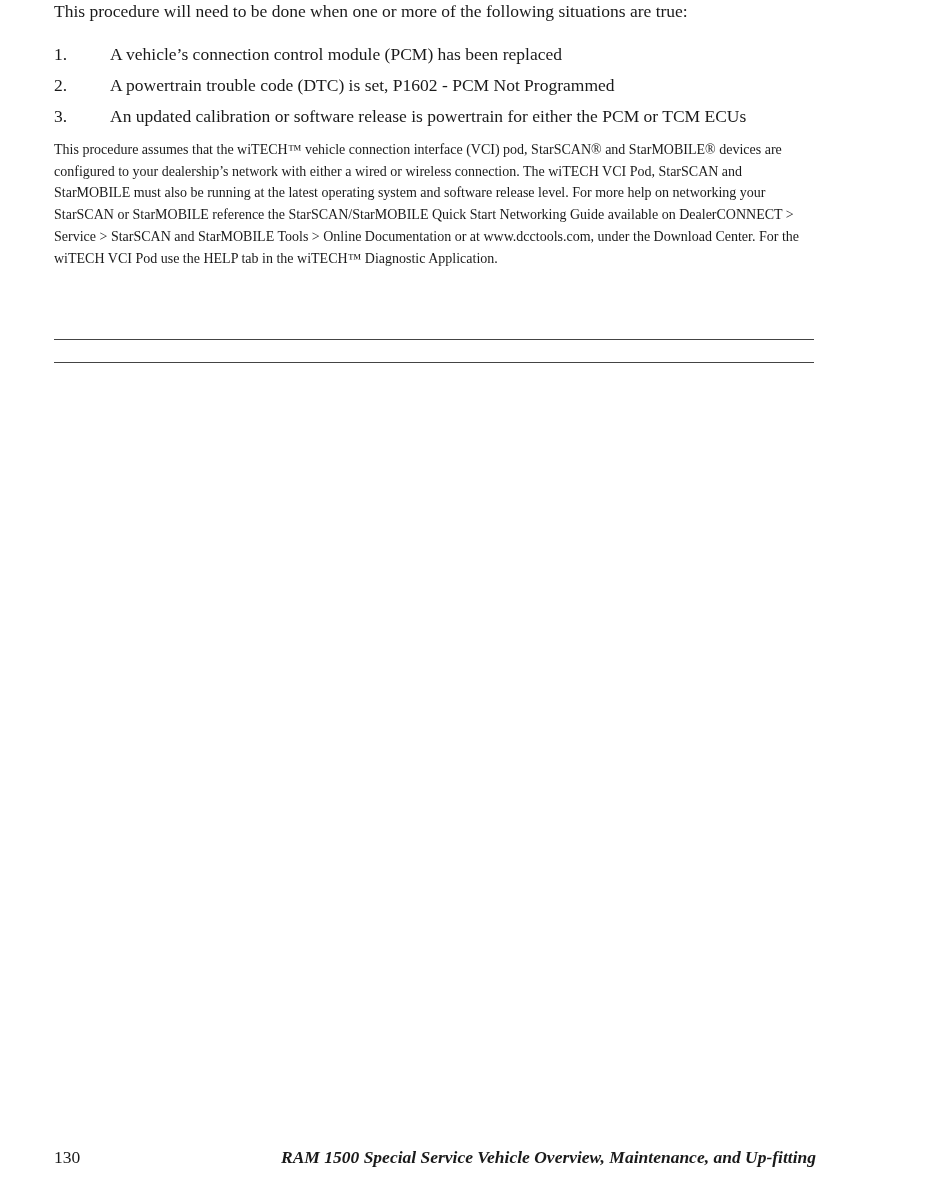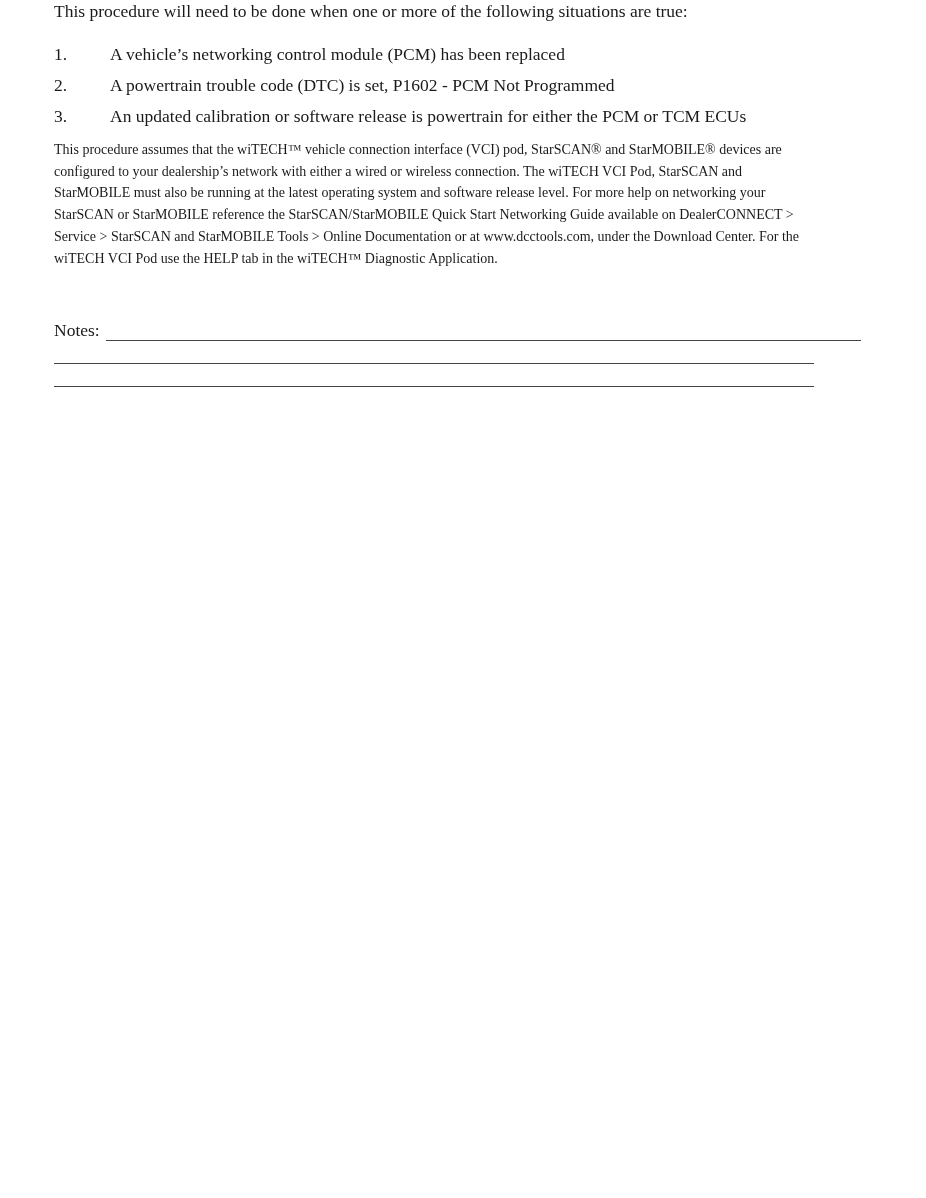--- a/index.html
+++ b/index.html
@@ -129,43 +129,43 @@
 
 
   <div class="content">
 
 
     <div class="intro">This procedure will need to be done when one or more of the following situations are true:</div>
 
     <div class="olist">
       <div class="olist-item">
         <span class="olist-num">1.</span>
-        <span class="olist-text">A vehicle’s networking control module (PCM) has been replaced</span>
+        <span class="olist-text">A vehicle’s connection control module (PCM) has been replaced</span>
       </div>
       <div class="olist-item">
         <span class="olist-num">2.</span>
         <span class="olist-text">A powertrain trouble code (DTC) is set, P1602 - PCM Not Programmed</span>
       </div>
       <div class="olist-item">
         <span class="olist-num">3.</span>
         <span class="olist-text">An updated calibration or software release is powertrain for either the PCM or TCM ECUs</span>
       </div>
     </div>
 
     <div class="bodytext">This procedure assumes that the wiTECH™ vehicle connection interface (VCI) pod, StarSCAN® and StarMOBILE® devices are configured to your dealership’s network with either a wired or wireless connection.  The wiTECH VCI Pod, StarSCAN and StarMOBILE must also be running at the latest operating system and software release level.  For more help on networking your StarSCAN or StarMOBILE reference the StarSCAN/StarMOBILE Quick Start Networking Guide available on DealerCONNECT &gt; Service &gt; StarSCAN and StarMOBILE Tools &gt; Online Documentation or at www.dcctools.com, under the Download Center.  For the wiTECH VCI Pod use the HELP tab in the wiTECH™ Diagnostic Application.</div>
 
     <div class="notes">
-      <div class="notes-row">
-        <span class="notes-label">Notes:</span>
-        <span class="notes-line"></span>
-      </div>
       <div class="notes-row blank">
         <span class="notes-line"></span>
       </div>
       <div class="notes-row blank">
         <span class="notes-line"></span>
       </div>
     </div>
 
   </div>
 
+  <div class="footer">
+    <span class="page-number">130</span>
+    <span class="footer-title">RAM 1500 Special Service Vehicle Overview, Maintenance, and Up-fitting</span>
+  </div>
 
 </div>
 
 </body></html>

